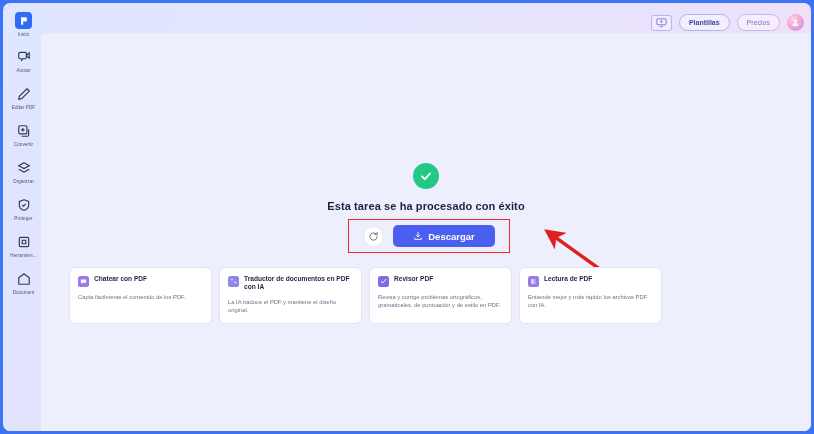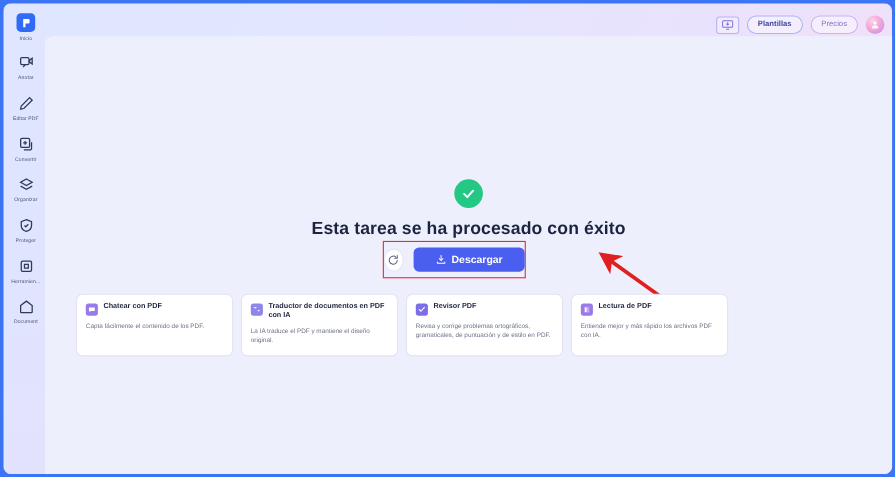--- a/index.html
+++ b/index.html
@@ -101,28 +101,28 @@
     display: flex; flex-direction: column; align-items: center;
   }
   #check-circle {
     width: 26px; height: 26px; border-radius: 50%;
     background: #22c883;
     display: flex; align-items: center; justify-content: center;
   }
   #check-circle svg { width: 14px; height: 14px; color: #fff; }
   #success-text {
     margin-top: 11px;
-    font-size: 16px; font-weight: bold; color: #1c2340;
+    font-size: 11px; font-weight: bold; color: #1c2340;
     letter-spacing: .1px;
   }
 
   
   #action-wrap {
     position: absolute; left: 310px; top: 186px;
-    width: 130px; height: 34px;
+    width: 162px; height: 34px;
     border: 1.6px solid #f4262b;
     display: flex; align-items: center; justify-content: center;
     gap: 9px;
   }
   #refresh-btn {
     width: 21px; height: 21px; border-radius: 50%;
     background: #fff; border: 1px solid #e6e7f4;
     display: flex; align-items: center; justify-content: center;
     cursor: pointer; color: #5b6478;
   }

